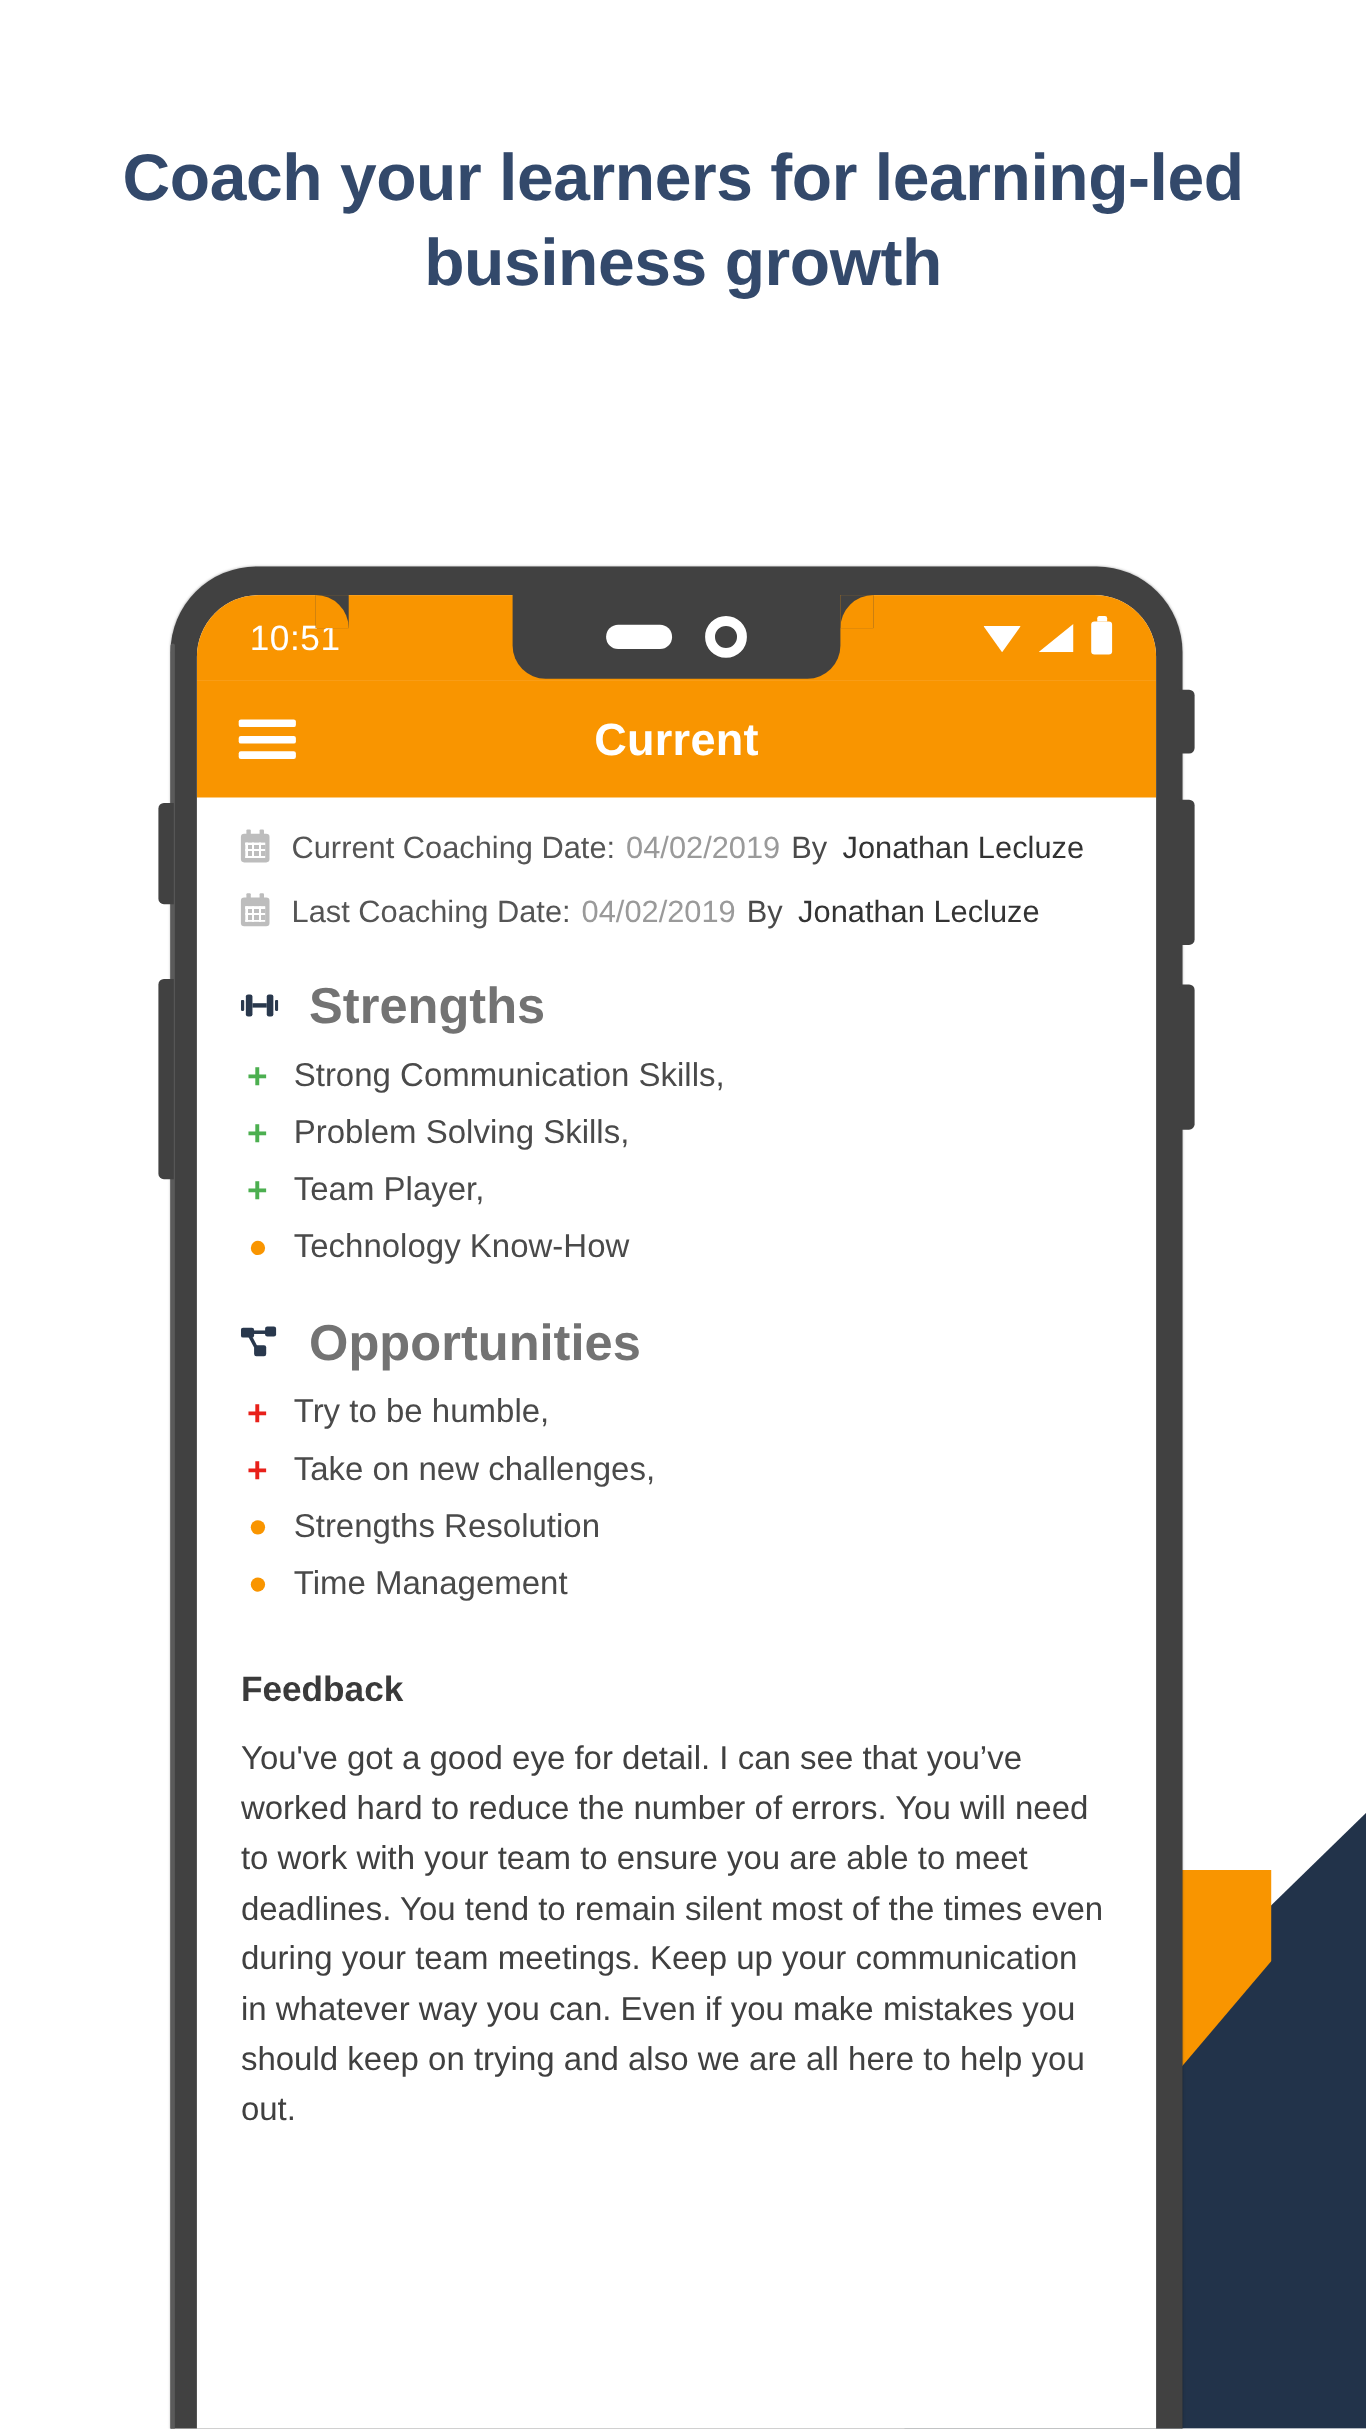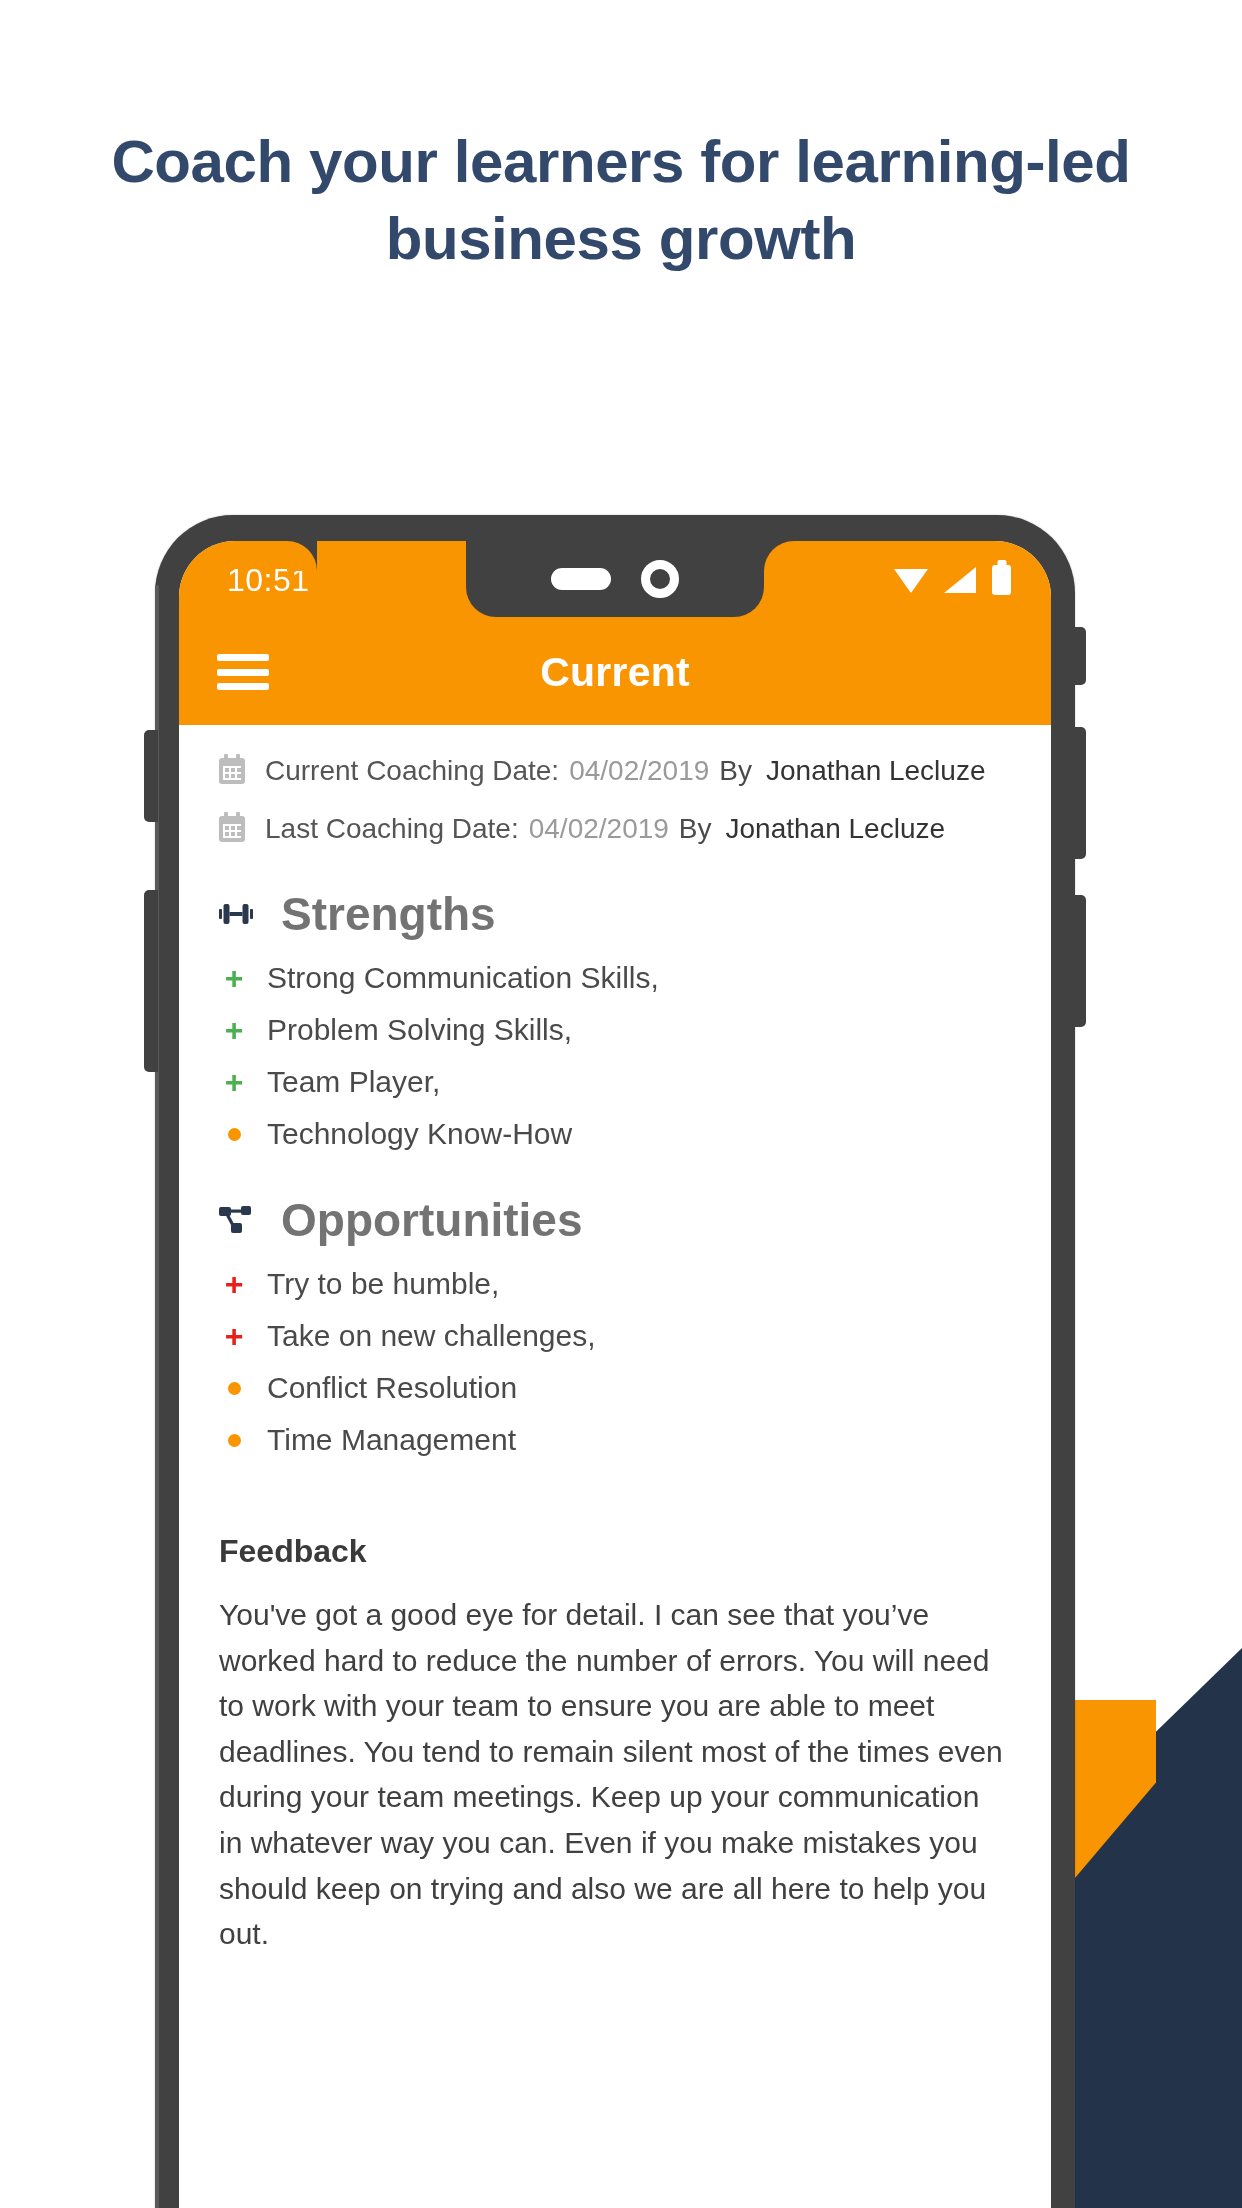--- a/index.html
+++ b/index.html
@@ -293,21 +293,21 @@
   .section-header .sec-title {
     font-size:46px;
     color:#737373;
     font-weight:bold;
     margin-left:10px;
   }
   .feedback-title {
     font-size:32px;
     color:#3a3a3a;
     font-weight:bold;
-    margin-top:76px;
+    margin-top:60px;
     margin-bottom:22px;
   }
 
   .bullet-list { list-style:none; }
   .bullet-item {
     display:flex;
     align-items:center;
     margin-bottom:18px;
     font-size:30px;
     color:#4a4a4a;
@@ -459,21 +459,21 @@
           <li class="bullet-item">
             <span class="bullet-mark plus-red">+</span>
             <span>Try to be humble,</span>
           </li>
           <li class="bullet-item">
             <span class="bullet-mark plus-red">+</span>
             <span>Take on new challenges,</span>
           </li>
           <li class="bullet-item">
             <span class="bullet-mark dot"></span>
-            <span>Conflict Resolution</span>
+            <span>Strengths Resolution</span>
           </li>
           <li class="bullet-item">
             <span class="bullet-mark dot"></span>
             <span>Time Management</span>
           </li>
         </ul>
 
         <div class="feedback-title">Feedback</div>
         <p class="feedback-body">You've got a good eye for detail. I can see that you’ve worked hard to reduce the number of errors. You will need to work with your team to ensure you are able to meet deadlines. You tend to remain silent most of the times even during your team meetings. Keep up your communication in whatever way you can. Even if you make mistakes you should keep on trying and also we are all here to help you out.</p>
 

